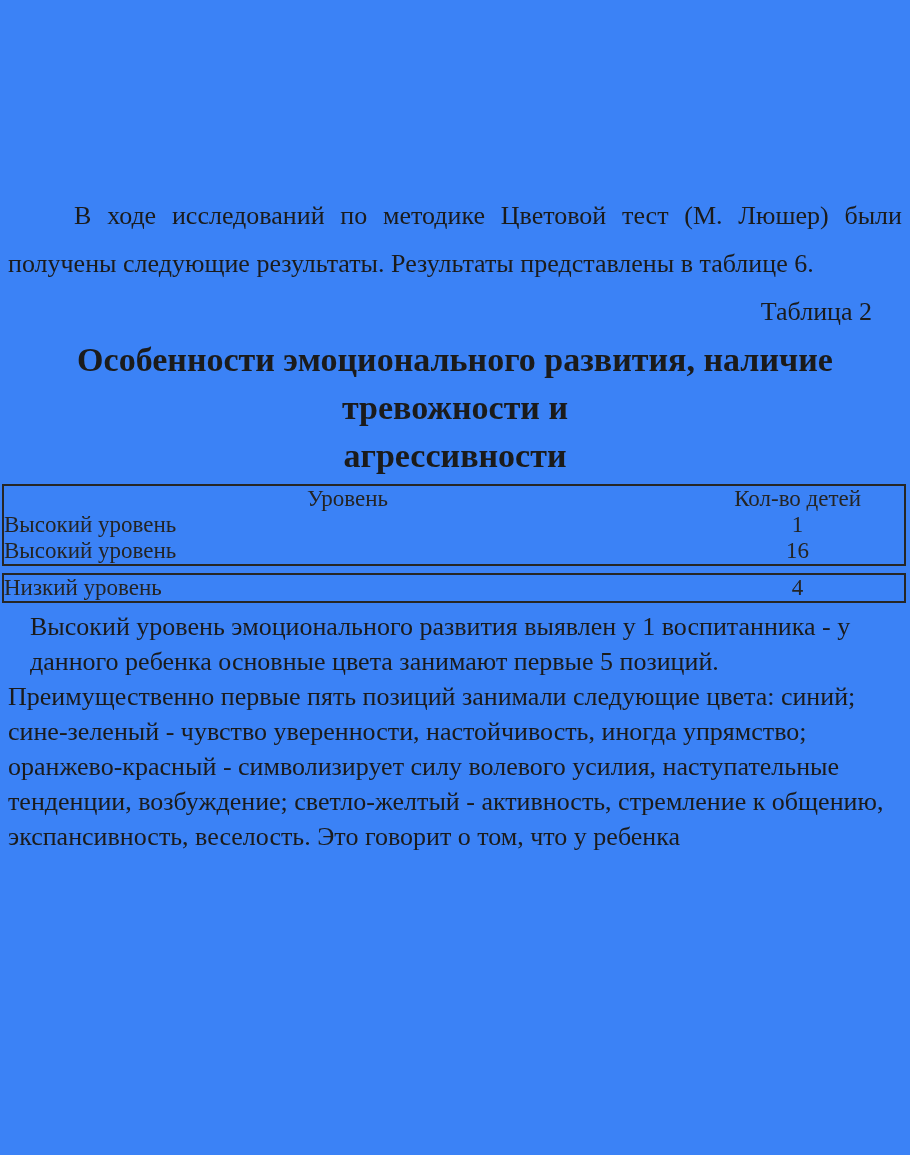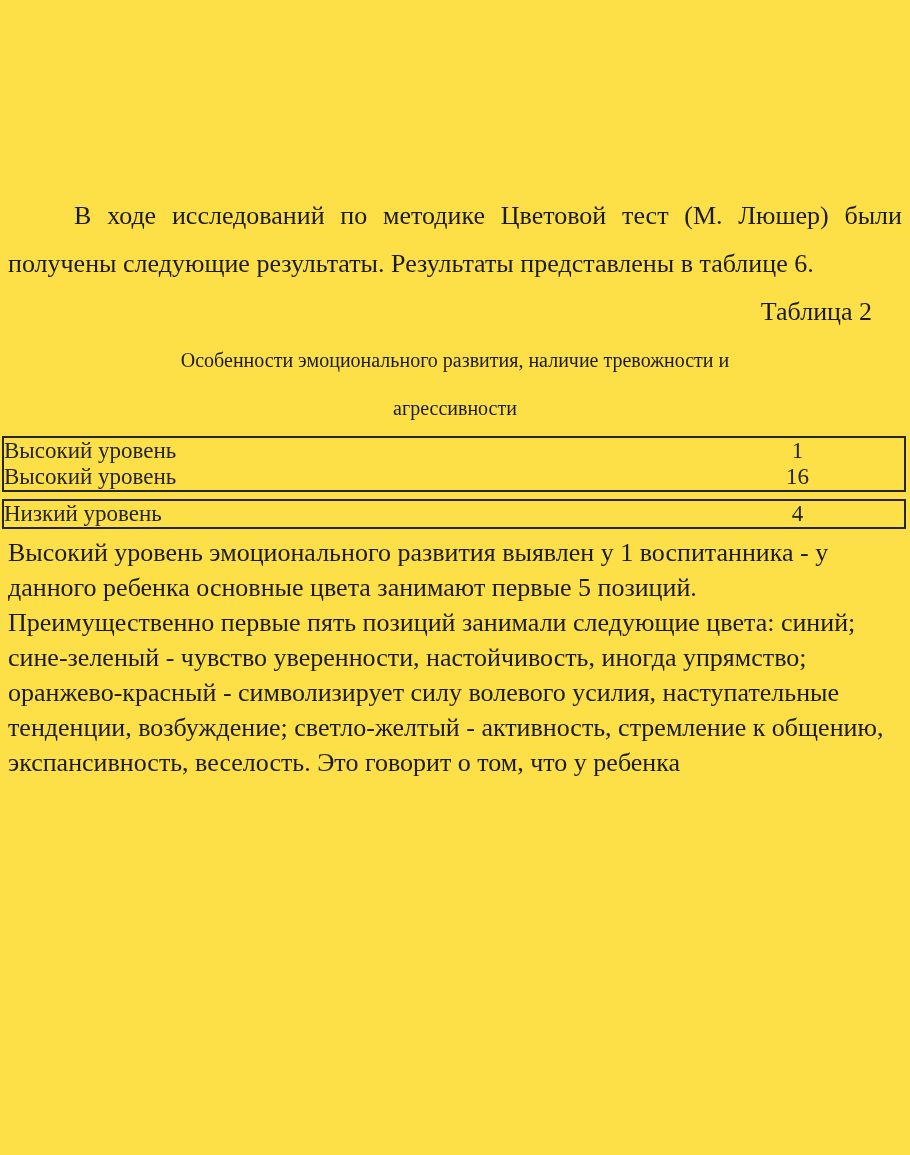--- a/index.html
+++ b/index.html
@@ -5,43 +5,44 @@
   html, body {
     margin: 0;
     padding: 0;
     background: #ffffff;
   }
   .page {
     position: relative;
     width: 910px;
     height: 1155px;
     box-sizing: border-box;
-    background: #fde047;
+    background: #3b82f6;
     color: #1b1b1b;
     font-family: "Liberation Serif", "DejaVu Serif", serif;
     padding: 192px 8px 0 8px;
     overflow: hidden;
   }
   .para {
     margin: 0;
     font-size: 26px;
     line-height: 48px;
     text-align: justify;
   }
   .indent { text-indent: 66px; }
   .caption {
     margin: 0 30px 0 0;
     font-size: 26px;
     line-height: 48px;
     text-align: right;
   }
   .title-line {
-    font-size: 20px;
+    font-size: 34px;
     line-height: 48px;
     text-align: center;
+    font-weight: bold;
   }
   .tbl {
     border-collapse: collapse;
     table-layout: fixed;
     width: calc(100% + 10px);
     margin-left: -6px;
     border: 2px solid #262626;
     font-size: 23px;
     color: #242424;
   }
@@ -61,21 +62,21 @@
   .tbl-last td { height: 19px; }
   .cell-level { text-align: left; padding-left: 70px; }
   .cell-count { text-align: center; }
   .mt-p3 { margin-top: 40px; }
   .para-tight {
     margin: 0;
     font-size: 26px;
     line-height: 35px;
     text-align: left;
   }
-  .mt-b { margin-top: 6px; }
+  .mt-b { margin-top: 6px; margin-left: 22px; }
 </style>
 </head>
 <body>
 
 <div class="page">
 
   <p class="para indent">В ходе исследований по методике  Цветовой тест (М. Люшер)  были получены следующие результаты. Результаты представлены в таблице 6.</p>
 
   <p class="caption">Таблица 2</p>
 
@@ -83,20 +84,24 @@
     <div class="title-line">Особенности эмоционального развития, наличие тревожности и</div>
     <div class="title-line">агрессивности</div>
   </div>
 
   <table class="tbl tbl-main">
     <colgroup>
         <col class="col-level">
         <col class="col-count">
       </colgroup>
     <tbody>
+      <tr class="header-row">
+        <td>Уровень</td>
+        <td>Кол-во детей</td>
+      </tr>
       <tr class="data-row">
         <td class="cell-level">Высокий уровень</td>
         <td class="cell-count">1</td>
       </tr>
       <tr class="data-row">
         <td class="cell-level">Высокий уровень</td>
         <td class="cell-count">16</td>
       </tr>
     </tbody>
   </table>

